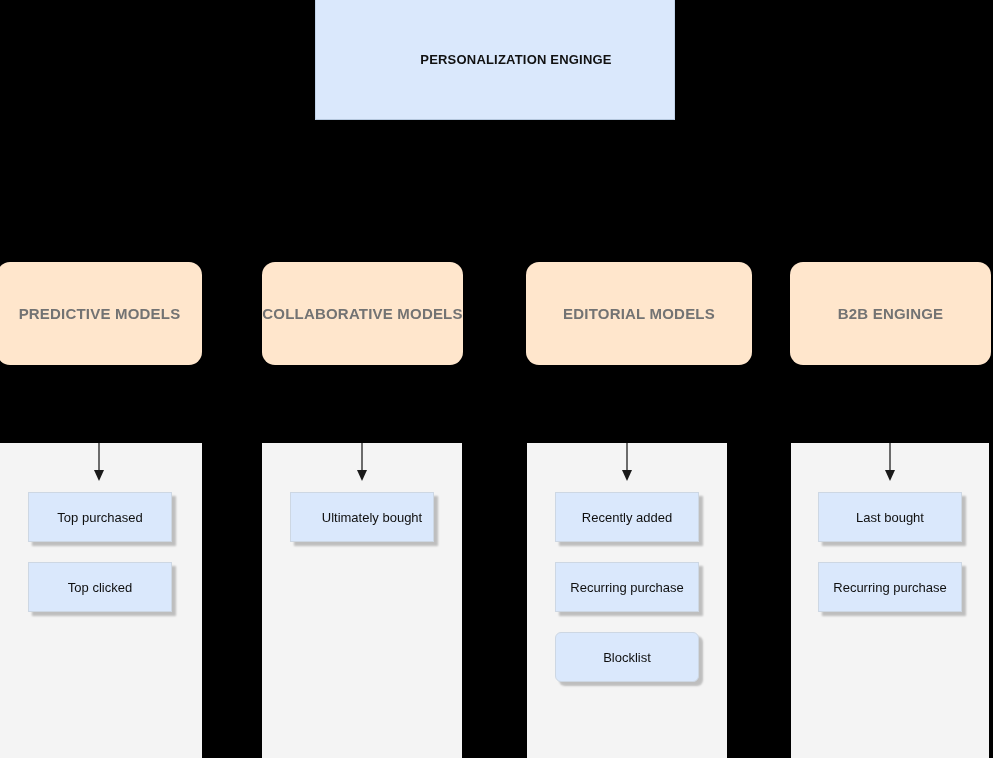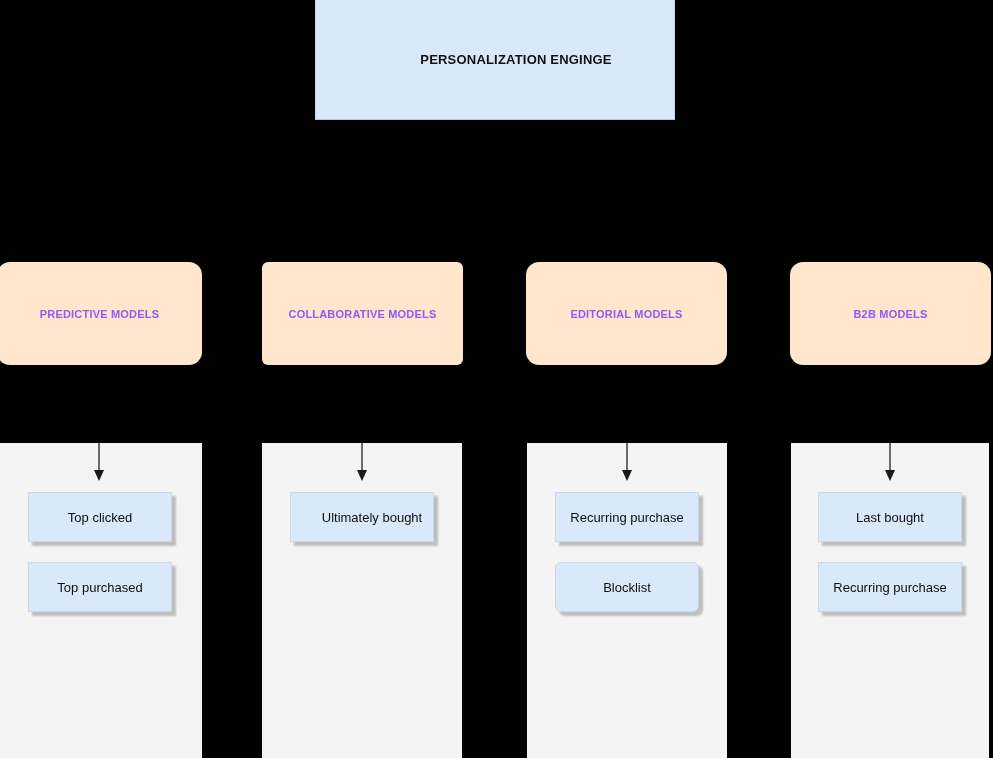--- a/index.html
+++ b/index.html
@@ -49,23 +49,23 @@
     height: 103px;
     background: #ffe6cc;
     border-radius: 13px;
     box-sizing: border-box;
     display: flex;
     align-items: center;
     justify-content: center;
     box-shadow: 3px 3px 3px rgba(0,0,0,0.25);
   }
   .model-label {
-    font-size: 11px;
+    font-size: 15px;
     font-weight: bold;
-    color: #8b5cf6;
+    color: #737373;
     letter-spacing: 0.2px;
     text-align: center;
   }
 
   
   .panel {
     position: absolute;
     top: 443px;
     height: 315px;
     background: #f4f4f4;
@@ -130,41 +130,41 @@
 
 <div id="canvas">
 
   <div class="engine-box">
     <span class="engine-label">PERSONALIZATION ENGINGE</span>
   </div>
 
   <div class="model-box" style="left:-3px; width:205px;">
     <span class="model-label">PREDICTIVE MODELS</span>
   </div>
-  <div class="model-box" style="left:262px; width:201px;border-radius:6px;">
+  <div class="model-box" style="left:262px; width:201px;">
     <span class="model-label">COLLABORATIVE MODELS</span>
   </div>
-  <div class="model-box" style="left:526px; width:201px;">
+  <div class="model-box" style="left:526px; width:226px;">
     <span class="model-label">EDITORIAL MODELS</span>
   </div>
   <div class="model-box" style="left:790px; width:201px;">
-    <span class="model-label">B2B MODELS</span>
+    <span class="model-label">B2B ENGINGE</span>
   </div>
 
   <div class="panel" style="left:-2px; width:204px;">
     <div class="arrow" style="left:95px;">
       <div class="shaft"></div>
       <div class="head"></div>
     </div>
     <div class="leaf-list">
       <div class="leaf" style="width:144px;">
+        <span class="leaf-label">Top purchased</span>
+      </div>
+      <div class="leaf" style="width:144px;">
         <span class="leaf-label">Top clicked</span>
-      </div>
-      <div class="leaf" style="width:144px;">
-        <span class="leaf-label">Top purchased</span>
       </div>
     </div>
   </div>
 
   <div class="panel" style="left:262px; width:200px;">
     <div class="arrow" style="left:94px;">
       <div class="shaft"></div>
       <div class="head"></div>
     </div>
     <div class="leaf-list">
@@ -174,20 +174,23 @@
     </div>
   </div>
 
   <div class="panel" style="left:527px; width:200px;">
     <div class="arrow" style="left:94px;">
       <div class="shaft"></div>
       <div class="head"></div>
     </div>
     <div class="leaf-list">
       <div class="leaf" style="width:144px;">
+        <span class="leaf-label">Recently added</span>
+      </div>
+      <div class="leaf" style="width:144px;">
         <span class="leaf-label">Recurring purchase</span>
       </div>
       <div class="leaf" style="width:144px;border-radius:6px;">
         <span class="leaf-label">Blocklist</span>
       </div>
     </div>
   </div>
 
   <div class="panel" style="left:791px; width:198px;">
     <div class="arrow" style="left:93px;">

